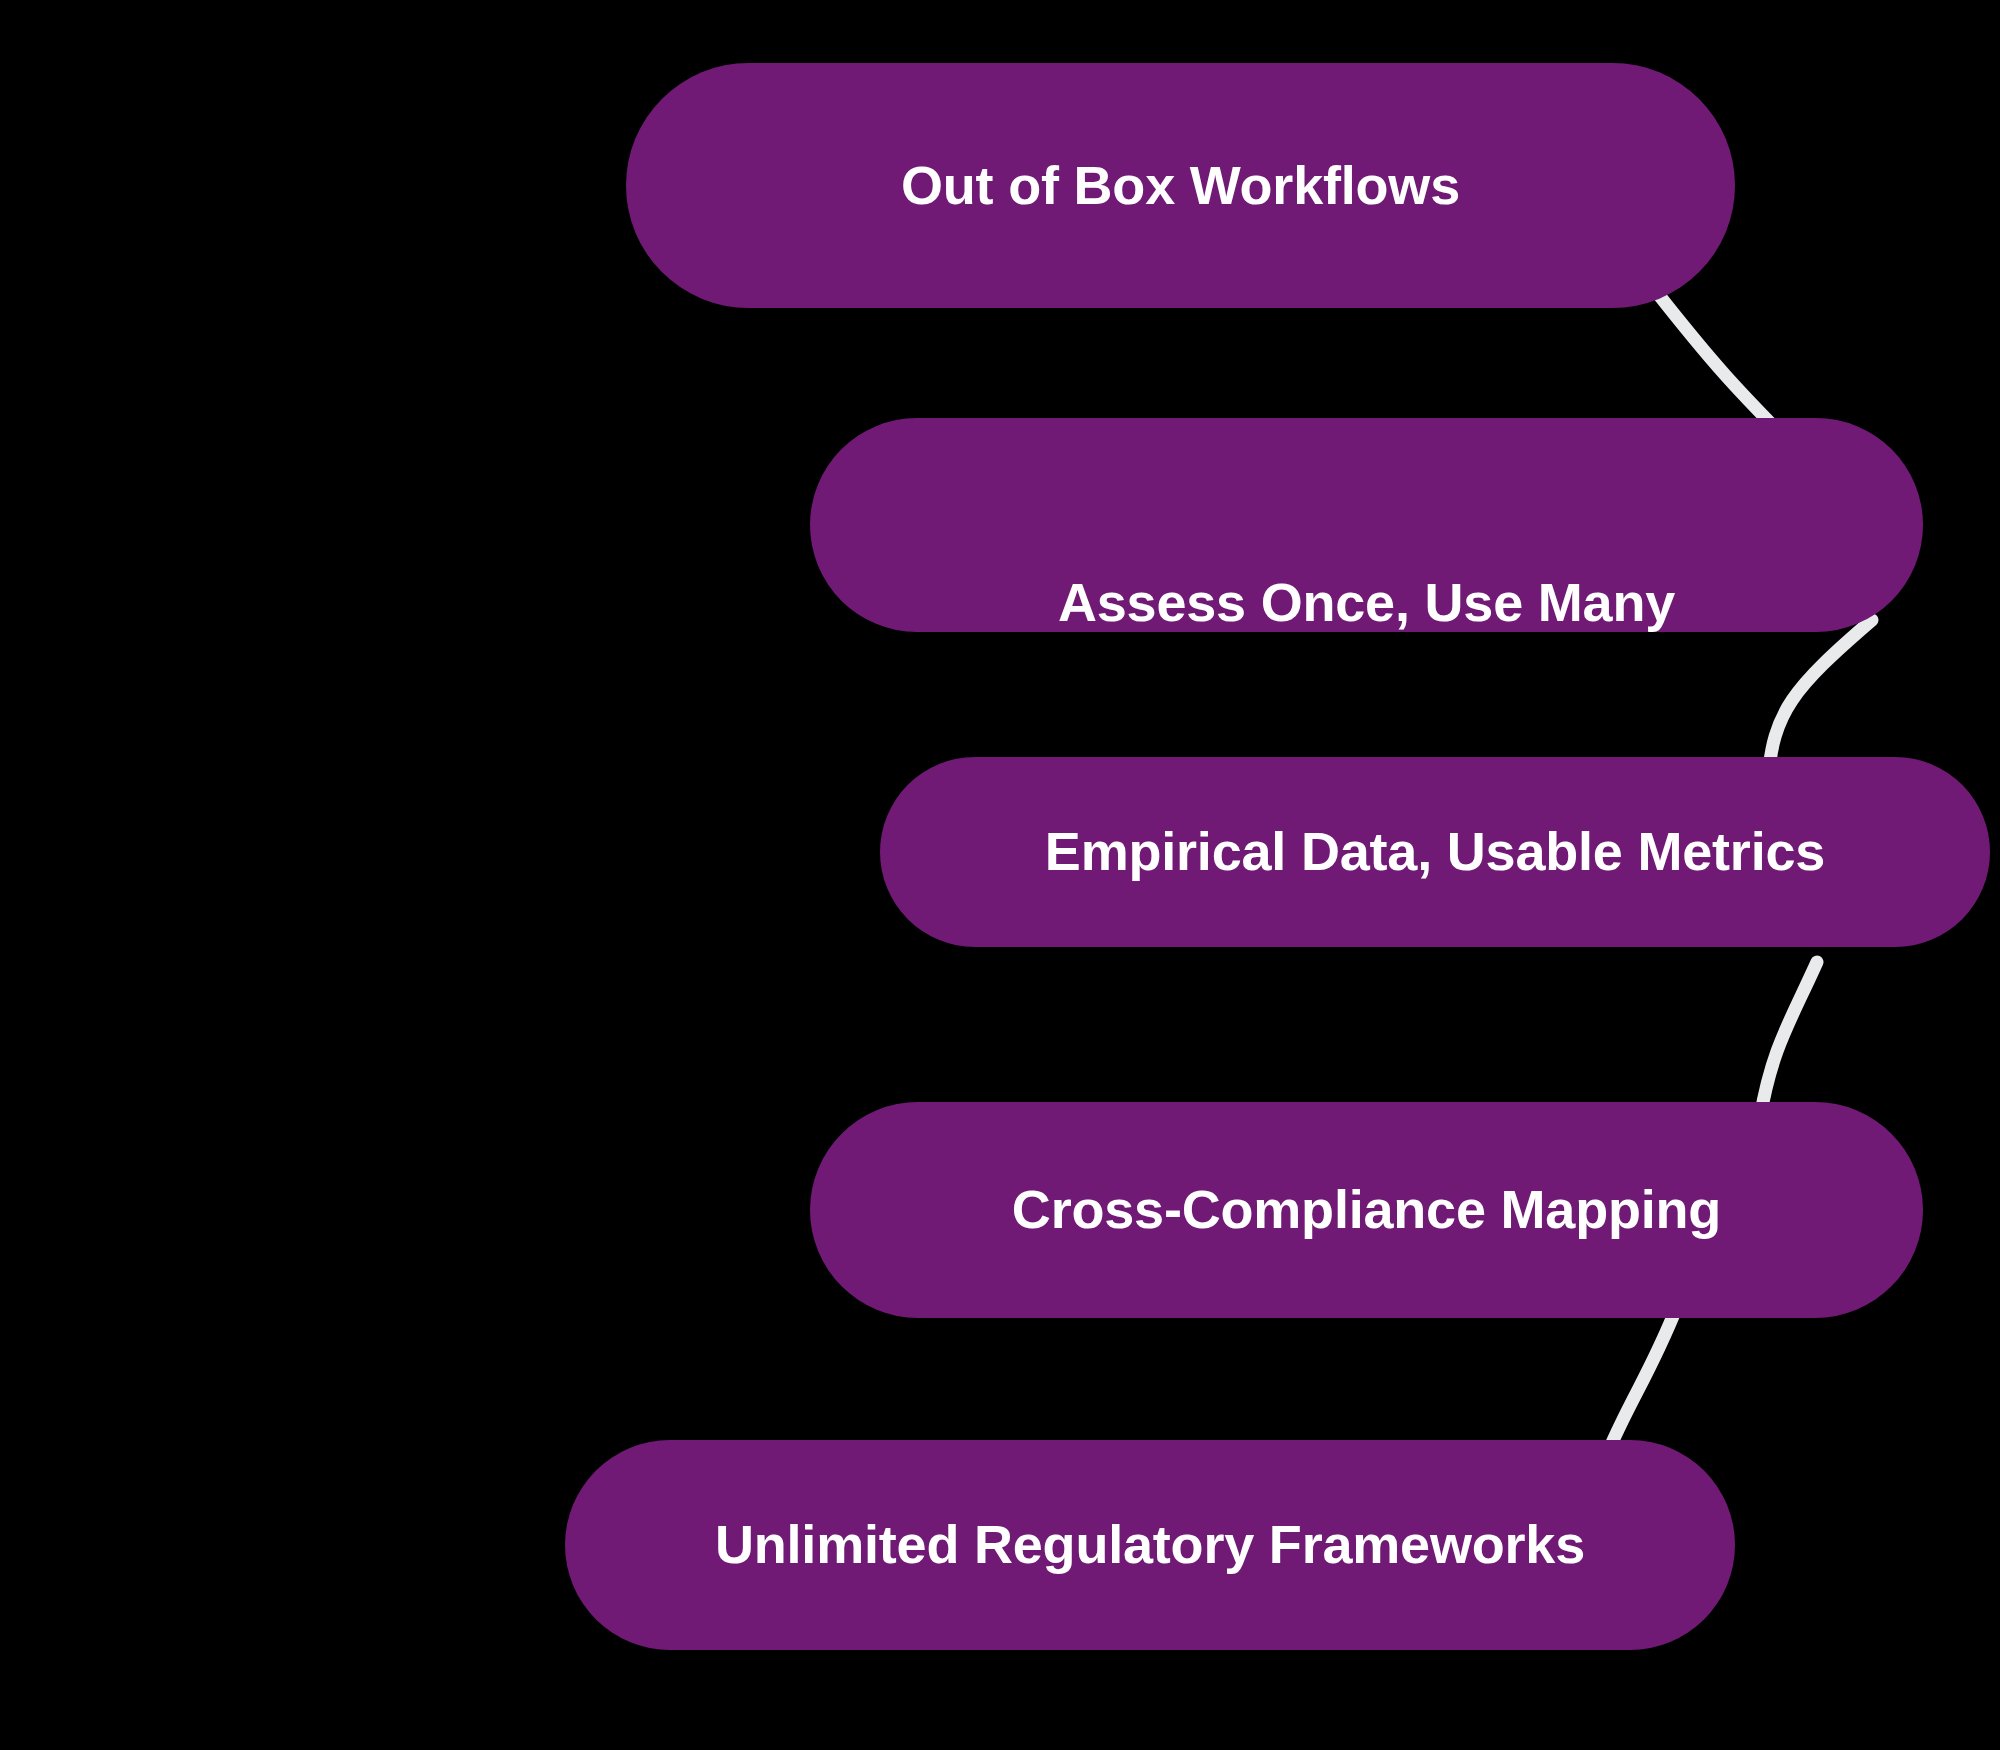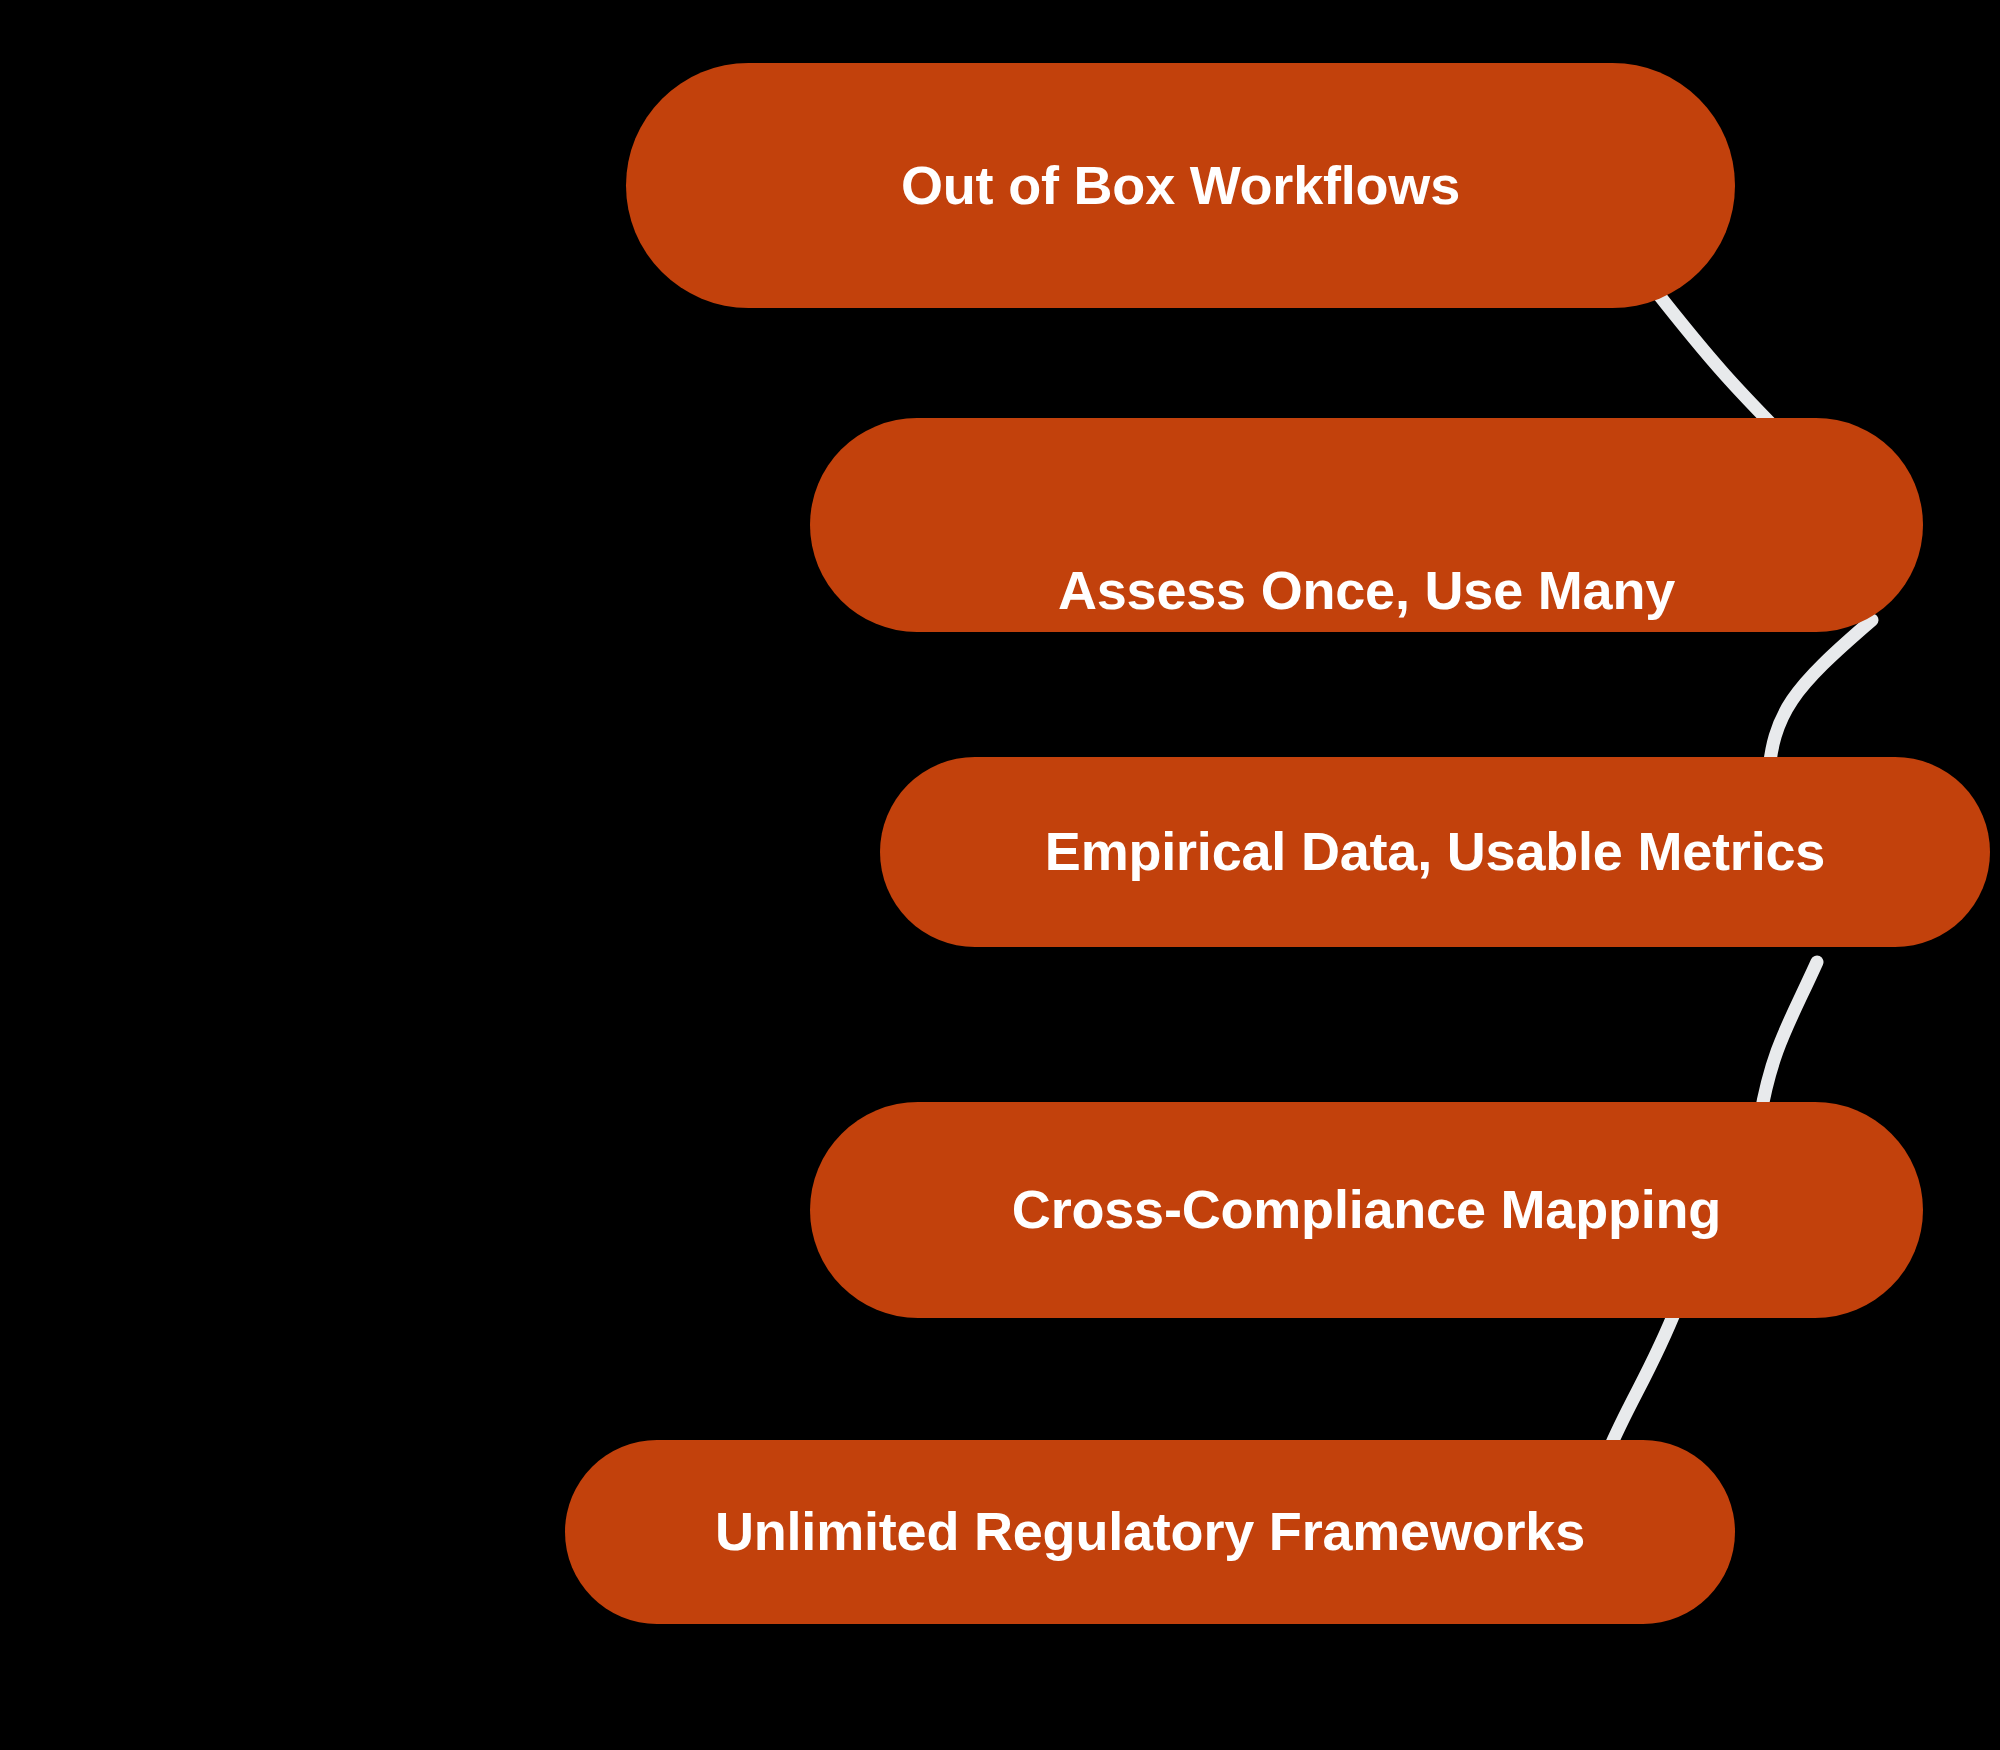--- a/index.html
+++ b/index.html
@@ -21,44 +21,44 @@
     position: absolute;
     left: 0;
     top: 0;
     width: 2000px;
     height: 1750px;
     pointer-events: none;
   }
   .pill {
     position: absolute;
     box-sizing: border-box;
-    background: #c2410c;
+    background: #701a75;
     border-radius: 9999px;
     display: flex;
     align-items: center;
     justify-content: center;
-    padding: 12px 56px;
+    padding: 0 56px;
   }
   .pill-label {
     color: #FFFFFF;
     font-family: "Liberation Sans", sans-serif;
     font-weight: bold;
     font-size: 54px;
     letter-spacing: -0.2px;
     line-height: 1.1;
     white-space: nowrap;
     text-align: center;
   }
 
   
   #pill-0 { left: 626px;  top: 63px;   width: 1109px; height: 245px; }
   #pill-1 { left: 810px;  top: 418px;  width: 1113px; height: 214px; align-items: flex-end; }
   #pill-2 { left: 880px;  top: 757px;  width: 1110px; height: 190px; }
   #pill-3 { left: 810px;  top: 1102px; width: 1113px; height: 216px; }
-  #pill-4 { left: 565px;  top: 1440px; width: 1170px; height: 184px; align-items: center; }
+  #pill-4 { left: 565px;  top: 1440px; width: 1170px; height: 210px; align-items: center; }
 </style>
 </head>
 <body>
 
 <div id="canvas">
 
   <svg id="connectors" viewBox="0 0 2000 1750" aria-hidden="true">
     <path d="M 1655 290 C 1718 370 1740 392 1783 436" fill="none" stroke="#E8EAEC" stroke-width="13" stroke-linecap="round"></path>
     <path d="M 1872 620 C 1793 688 1773 712 1768 780" fill="none" stroke="#E8EAEC" stroke-width="13" stroke-linecap="round"></path>
     <path d="M 1817 962 C 1790 1022 1772 1048 1760 1118" fill="none" stroke="#E8EAEC" stroke-width="13" stroke-linecap="round"></path>

